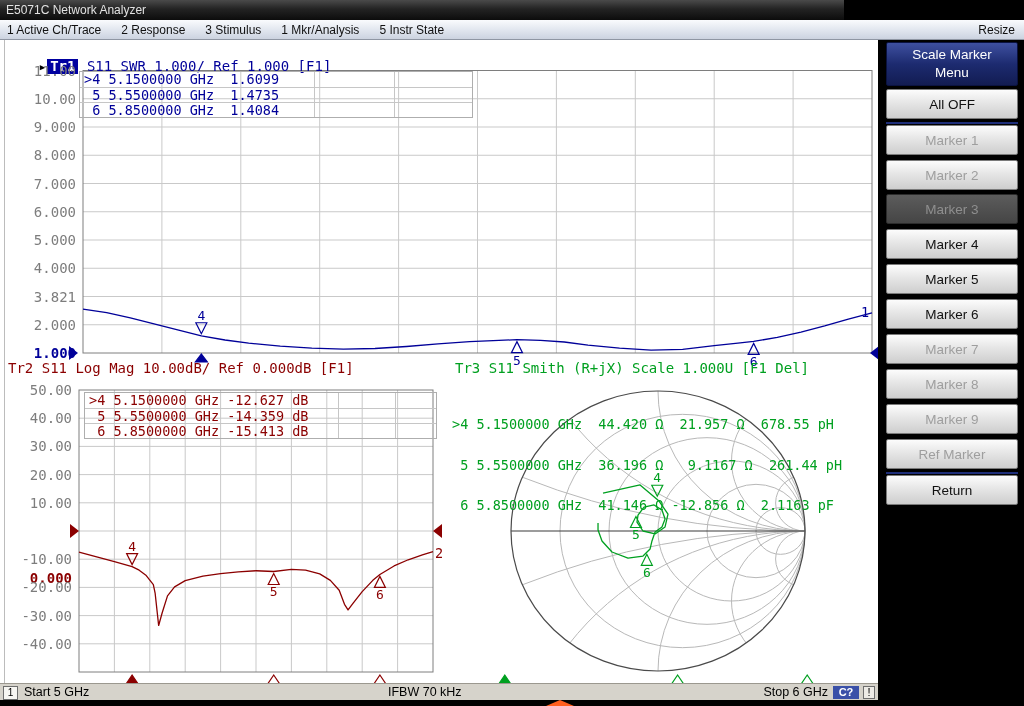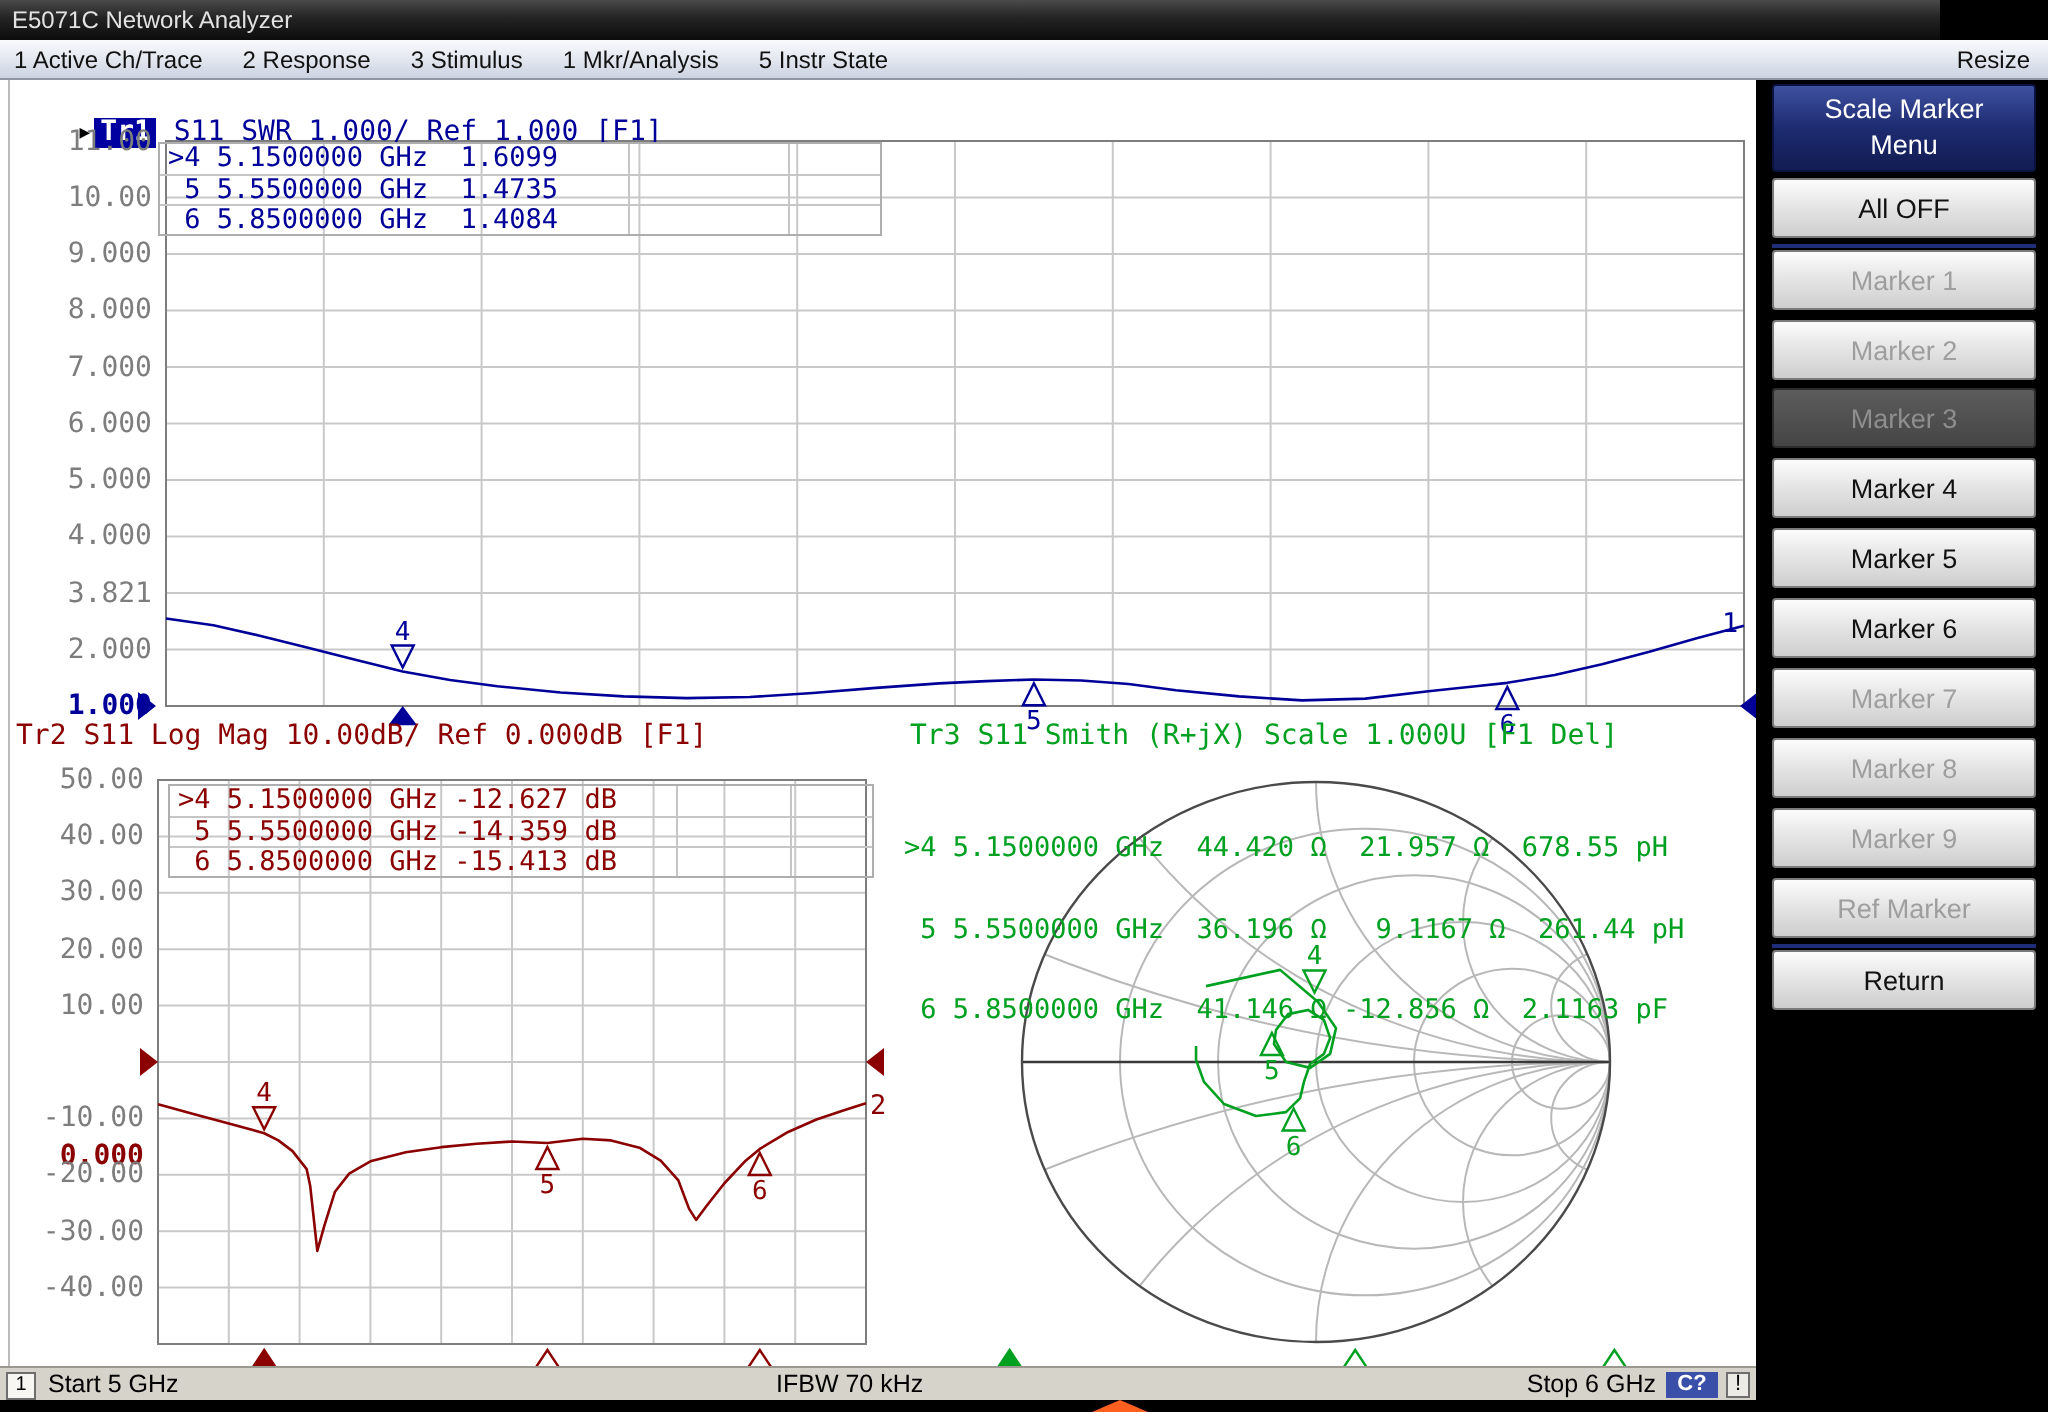--- a/index.html
+++ b/index.html
@@ -1,18 +1,18 @@
 <!DOCTYPE html>
 <html><head>
 <meta charset="utf-8">
 <style>
   html,body{margin:0;padding:0;background:#222;}
   .screen{position:relative;width:1024px;height:706px;background:#000;overflow:hidden;
           font-family:"Liberation Sans",sans-serif;}
-  .titlebar{position:absolute;left:0;top:0;width:970px;height:20px;
+  .titlebar{position:absolute;left:0;top:0;width:844px;height:20px;
             background:linear-gradient(180deg,#4a4a4a,#232323 45%,#0c0c0c);
             color:#e2e2e2;font-size:12px;line-height:20px;padding-left:6px;box-sizing:border-box;}
   .menubar{position:absolute;left:0;top:20px;width:1024px;height:20px;box-sizing:border-box;
            background:linear-gradient(180deg,#fafbfd,#e0e5ee 55%,#ccd3e0);
            border-bottom:1px solid #8f96a3;display:flex;align-items:center;font-size:12px;color:#111;}
   .mitem{padding:0 13px 0 7px;cursor:default;}
   .resize{margin-left:auto;padding-right:9px;}
   .chartbg{position:absolute;left:0;top:40px;width:878px;height:643px;background:#fff;}
   .leftedge{position:absolute;left:4px;top:40px;width:1px;height:643px;background:#bcbcbc;}
   #plots{position:absolute;left:0;top:0;width:1024px;height:706px;pointer-events:none;}
@@ -199,21 +199,21 @@
   <div class="tick" style="left:2px;top:439px;">30.00</div>
   <div class="tick" style="left:2px;top:468px;">20.00</div>
   <div class="tick" style="left:2px;top:496px;">10.00</div>
   <div class="tick tickref-r" style="left:2px;top:524px;margin-top:47px;">0.000</div>
   <div class="tick" style="left:2px;top:552px;">-10.00</div>
   <div class="tick" style="left:2px;top:580px;">-20.00</div>
   <div class="tick" style="left:2px;top:609px;">-30.00</div>
   <div class="tick" style="left:2px;top:637px;">-40.00</div>
   <div class="tick" style="left:2px;top:684px;">-50.00</div>
 
-  <div class="mtable" style="left:79px;top:71px;width:362px;height:47px;color:#000099;">
+  <div class="mtable" style="left:79px;top:71px;width:394px;height:47px;color:#000099;">
     <div class="mrow">&gt;4 5.1500000 GHz  1.6099</div>
     <div class="mrow"> 5 5.5500000 GHz  1.4735</div>
     <div class="mrow"> 6 5.8500000 GHz  1.4084</div>
     <div class="vline" style="left:234px;"></div>
     <div class="vline" style="left:314px;"></div>
   </div>
 
   <div class="mtable" style="left:84px;top:392px;width:353px;height:47px;color:#8b0000;">
     <div class="mrow">&gt;4 5.1500000 GHz -12.627 dB</div>
     <div class="mrow"> 5 5.5500000 GHz -14.359 dB</div>

